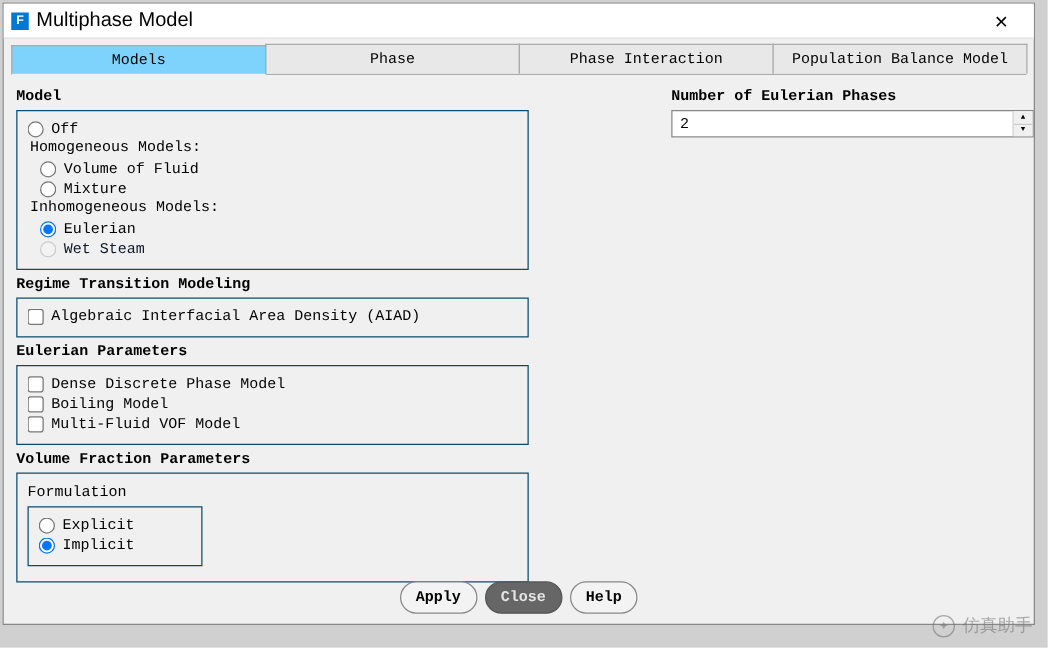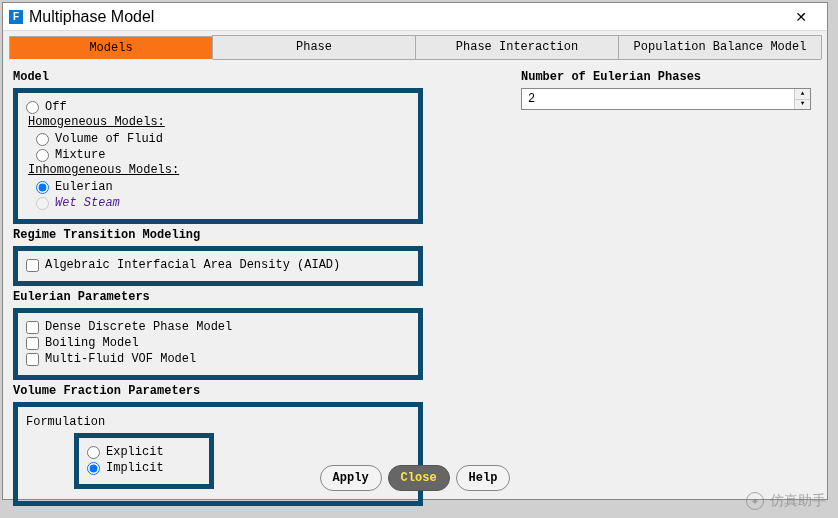--- a/index.html
+++ b/index.html
@@ -58,56 +58,55 @@
     text-align: center;
     padding: 4px 0;
     border: 1px solid #aaa;
     border-bottom: none;
     background: #e8e8e8;
     margin-right: -1px;
     cursor: pointer;
     font-family: "Courier New", monospace;
   }
   .tab.active {
-    background: #f97316;
+    background: #7dd3fc;
     position: relative;
     top: 1px;
     border-bottom: 1px solid #f0f0f0;
   }
   .content {
     display: flex;
     padding: 8px 10px;
-    gap: 8px;
+    gap: 24px;
     font-family: "Courier New", monospace;
   }
   .left { flex: 0 0 500px; }
   .right { flex: 1; }
   .bold { font-weight: bold; margin: 2px 0 4px 0; }
   .group {
-    border: 5px solid #0c4a6e;
+    border: 1px solid #0c4a6e;
     padding: 6px 8px 8px 8px;
     margin-bottom: 4px;
   }
   .group-label {
     display: inline-block;
     margin-left: 2px;
     margin-bottom: 2px;
-    text-decoration: underline;
   }
   .radio-row, .check-row {
     display: flex;
     align-items: center;
     gap: 6px;
     padding: 1px 0;
   }
   .radio-row.indent, .check-row.indent { padding-left: 10px; }
   .radio-row input, .check-row input { margin: 0; }
-  .radio-row.disabled label { color: #4c1d95; font-style: italic; }
+  .radio-row.disabled label { color: #0f172a; }
   .model-group, .regime-group, .euler-group, .vfp-group { width: fit-content; min-width: 410px; }
-  .formulation { width: 140px; min-width: 140px; margin-left: 48px; }
+  .formulation { width: 140px; min-width: 140px; }
   .spinner {
     display: flex;
     border: 1px solid #888;
     background: #fff;
     height: 22px;
     width: 290px;
   }
   .spinner-val { flex: 1; padding: 3px 6px; }
   .spinner-btns {
     width: 16px;
@@ -137,21 +136,21 @@
     padding: 5px 12px;
     border-radius: 13px;
     font-family: "Courier New", monospace;
     font-weight: bold;
     font-size: 12px;
     cursor: pointer;
     text-align: center;
   }
   .btn.primary {
     background: #666;
-    color: #fde047;
+    color: #e5e5e5;
     border-color: #555;
   }
   .watermark {
     position: absolute;
     right: 12px; bottom: 8px;
     color: rgba(120,120,120,0.6);
     font-family: "Microsoft YaHei", sans-serif;
     font-size: 14px;
     display: flex; align-items: center; gap: 6px;
   }

